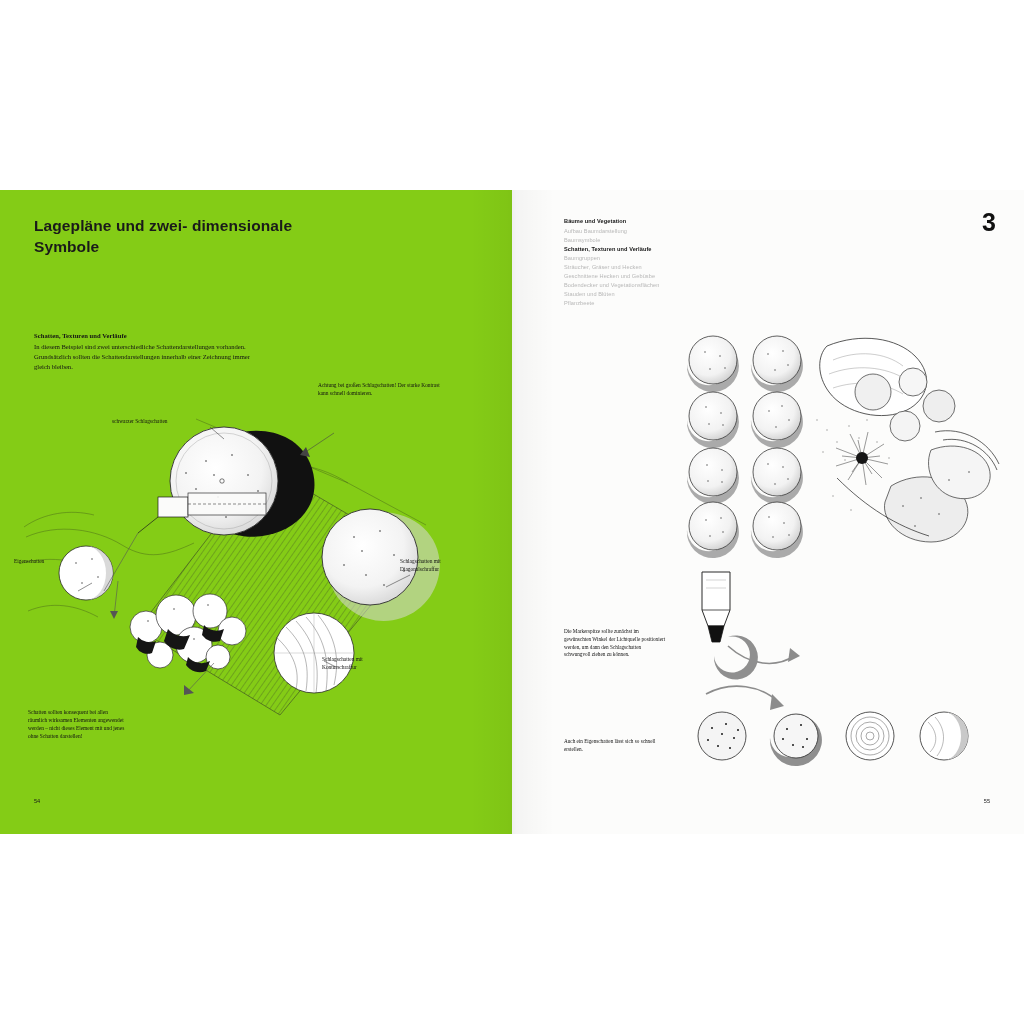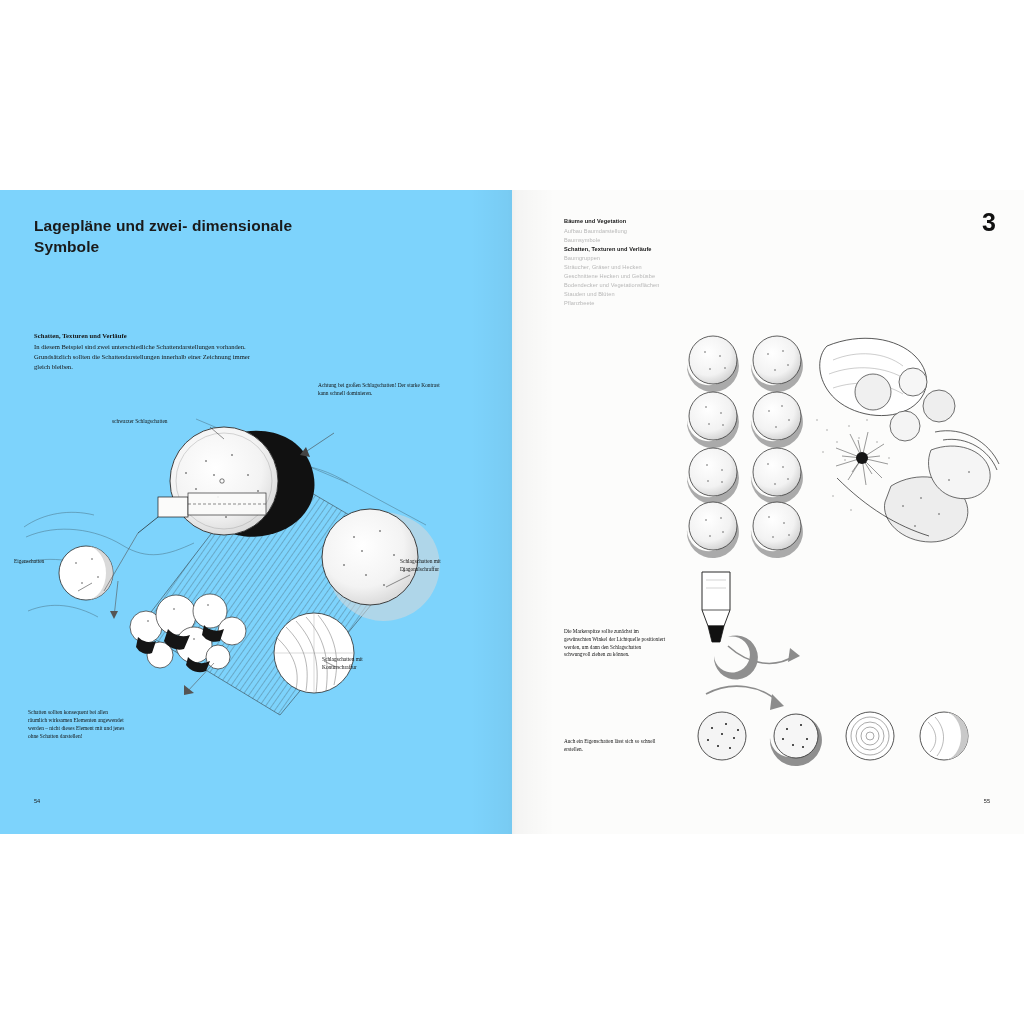--- a/index.html
+++ b/index.html
@@ -25,21 +25,21 @@
     left: 0;
     top: 190px;
     width: 1024px;
     height: 644px;
     background: #fbfbfa;
   }
   .page {
     position: absolute;
     top: 0;
     height: 644px;
-    background: #7dd3fc;
+    background: #84cc16;
   }
   .page-left  { left: 0;    width: 512px; }
   .page-right { left: 512px; width: 512px; background: #fcfcfb; }
 
   
   .gutter {
     position: absolute;
     left: 470px;
     top: 0;
     width: 84px;

